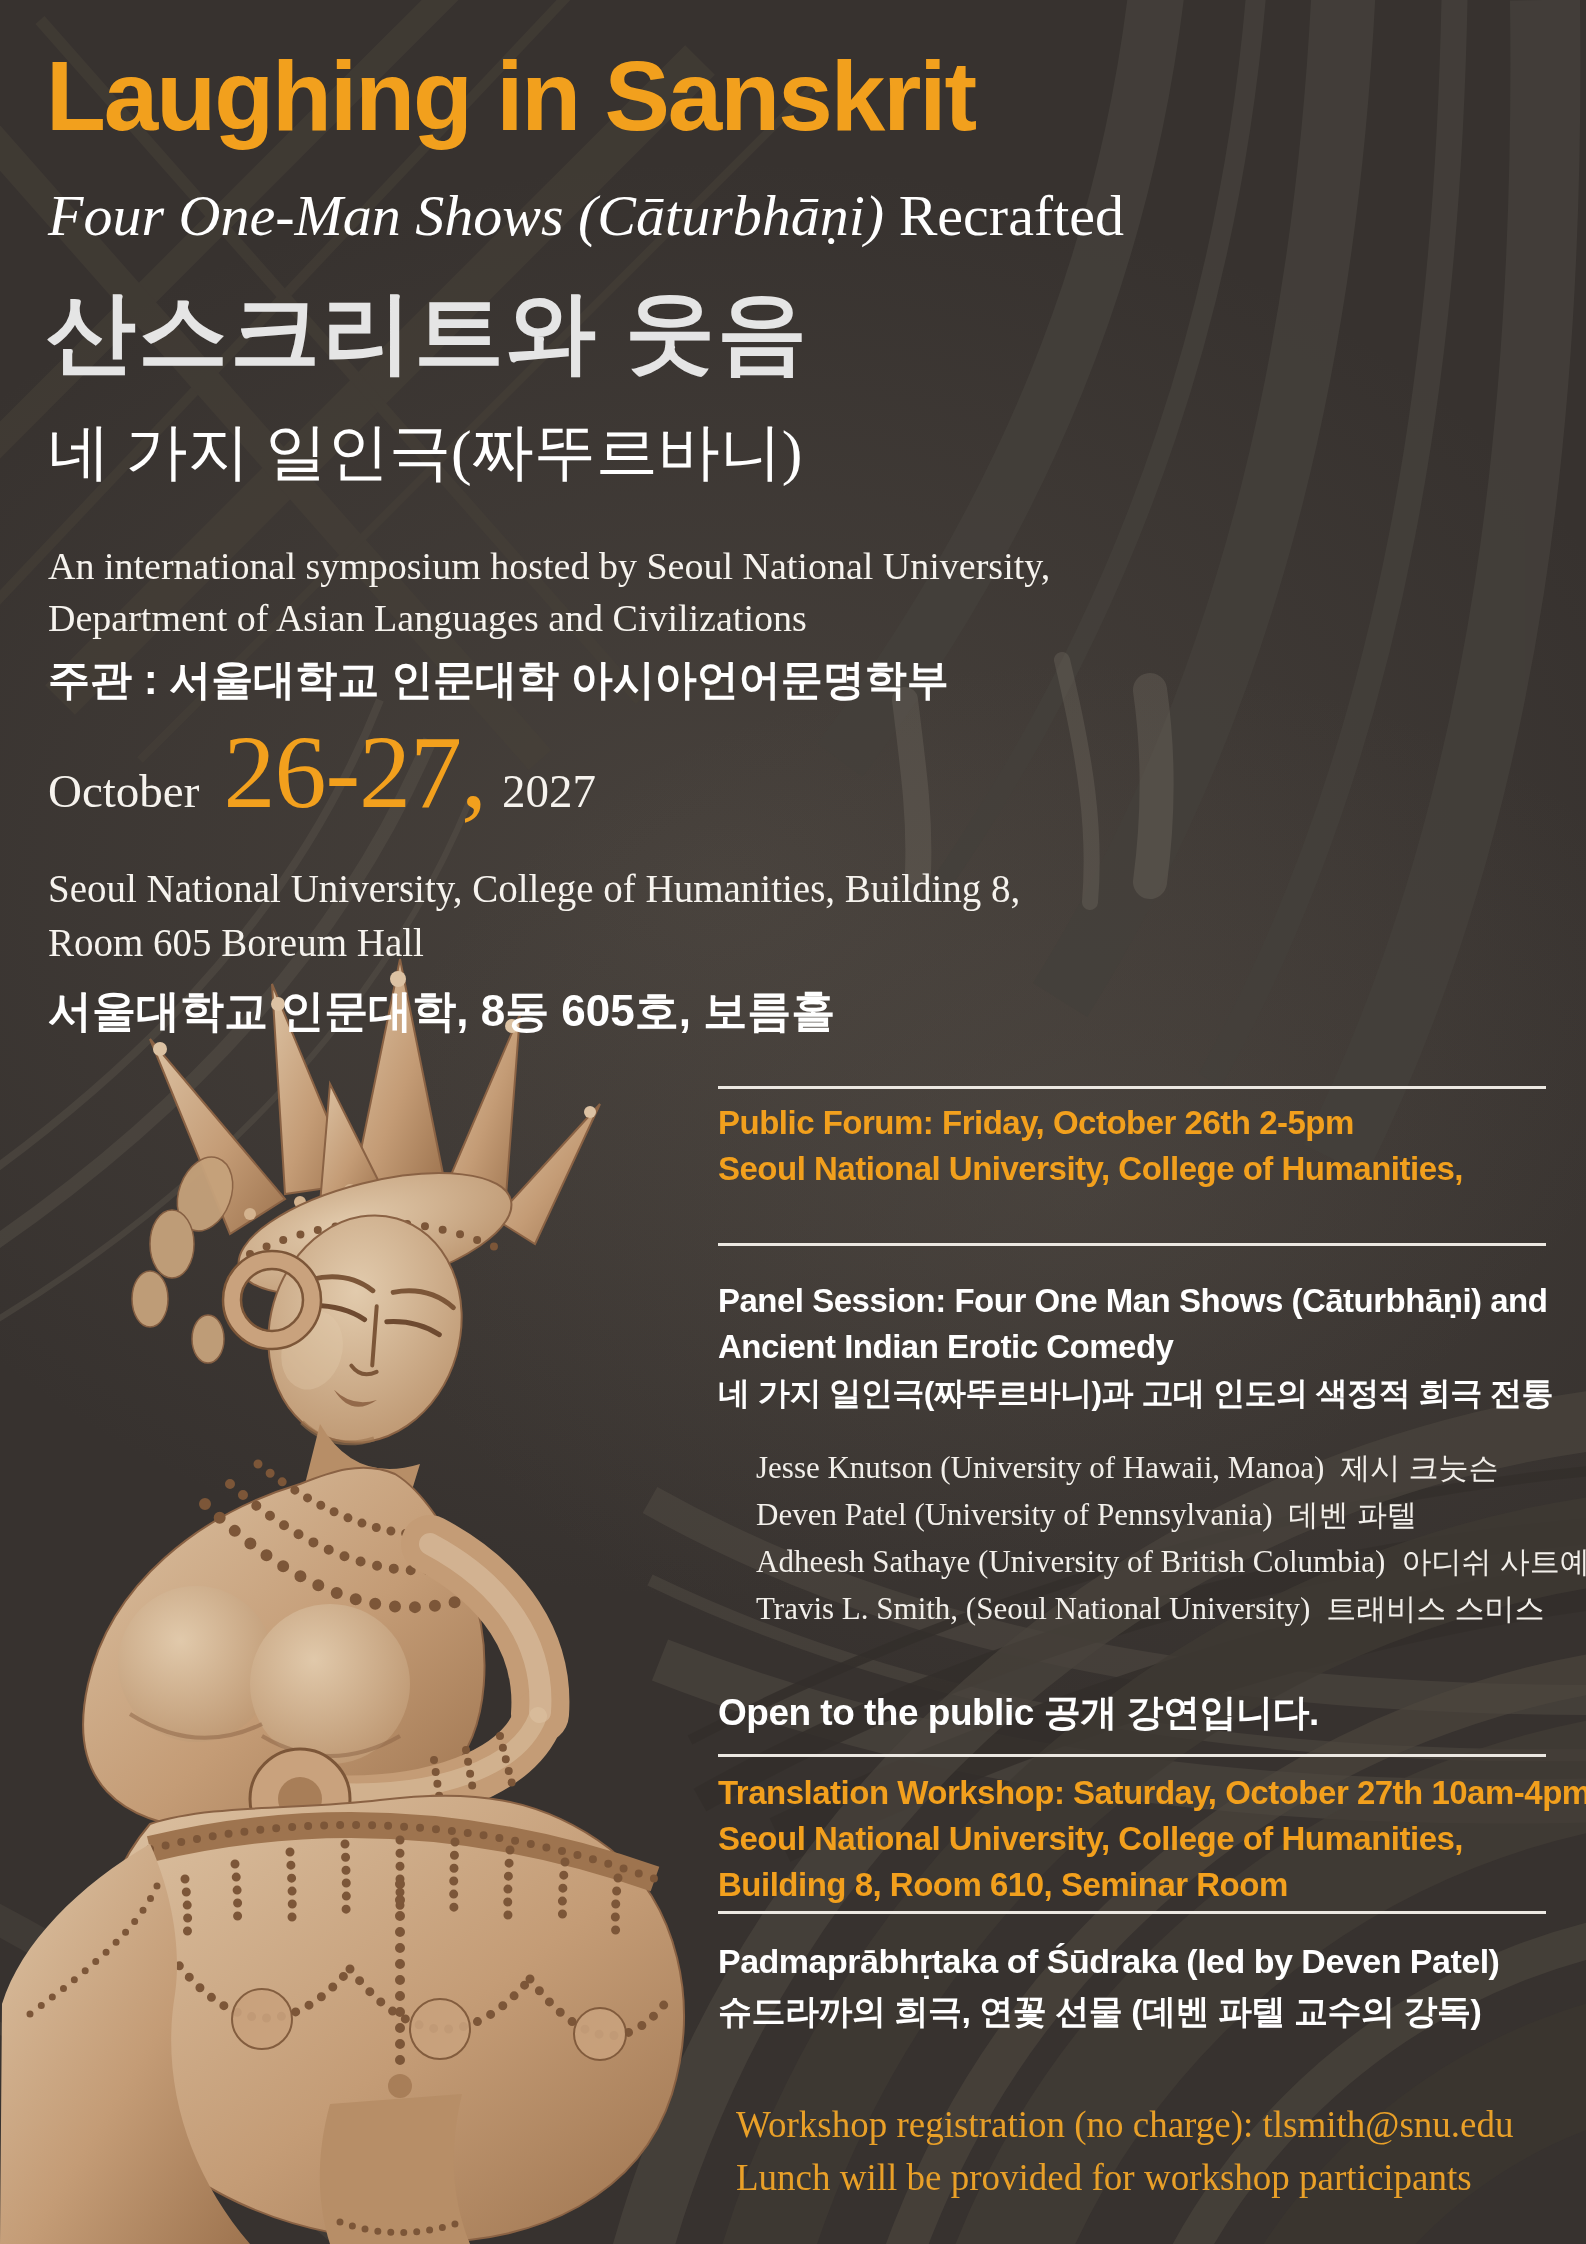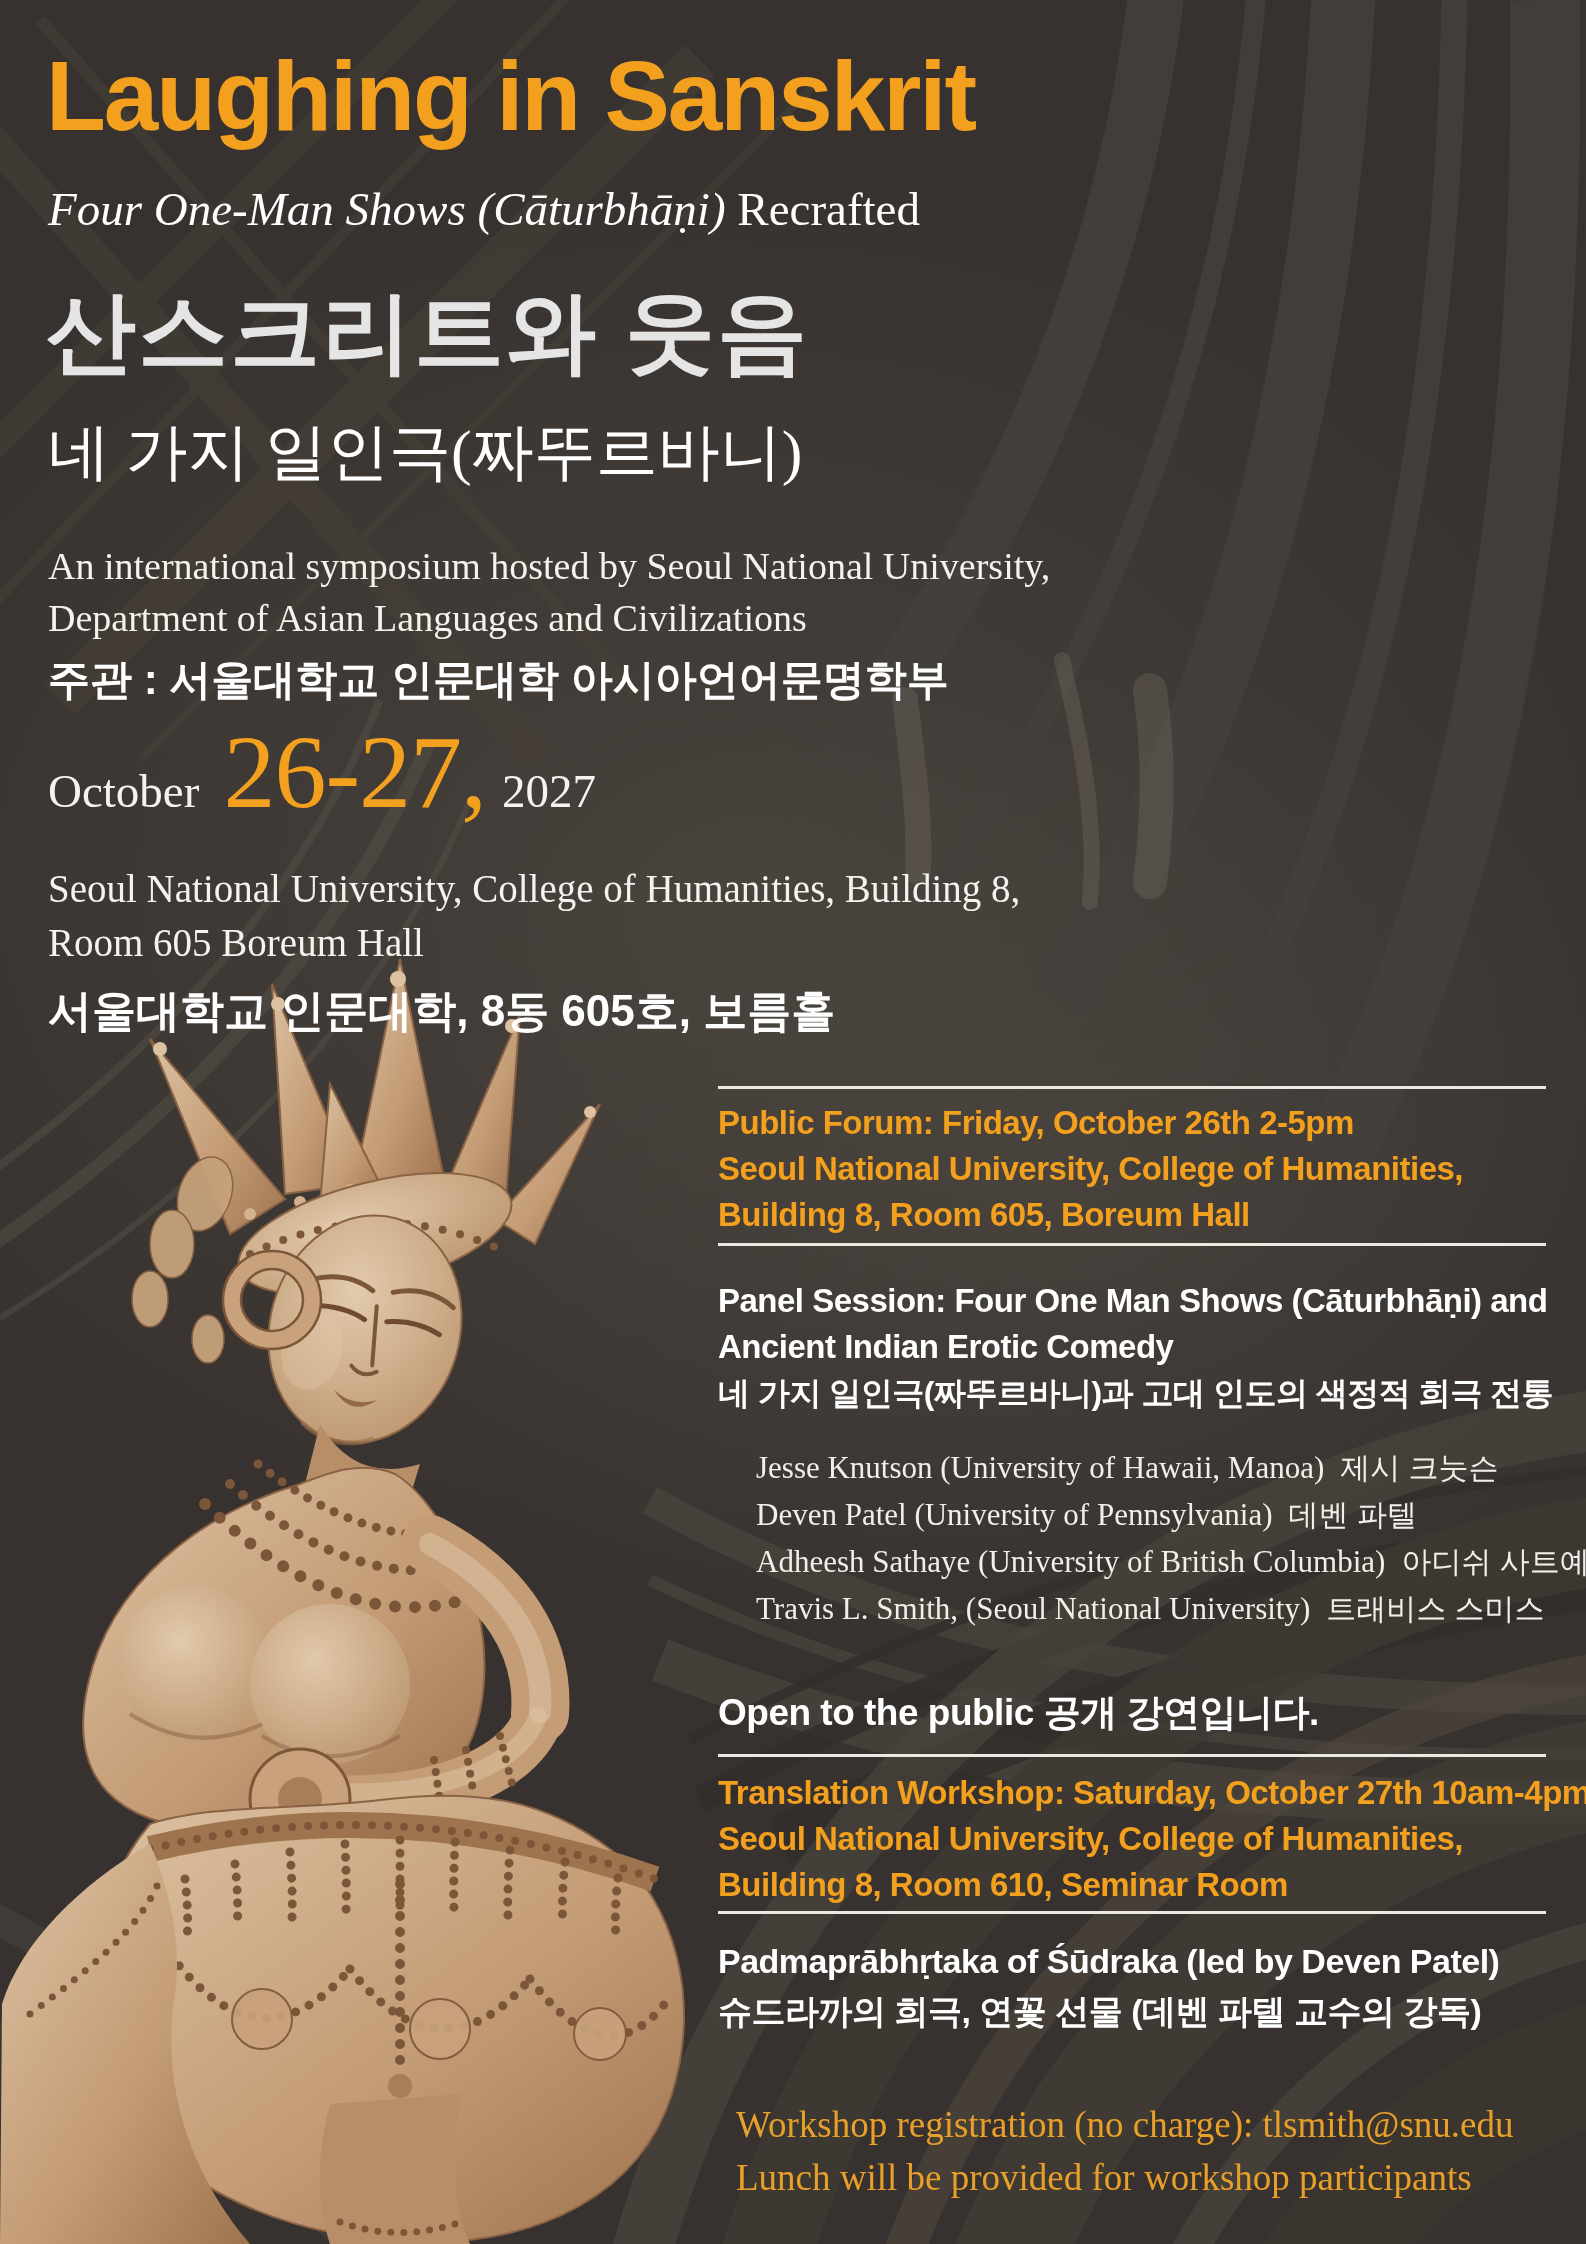--- a/index.html
+++ b/index.html
@@ -13,21 +13,21 @@
   .serif{font-family:"Liberation Serif",serif;}
   .nowrap{white-space:nowrap;}
 
   
   #bg-layer{left:0;top:0;z-index:0;}
   #statue-layer{left:0;top:944px;z-index:1;}
   #content{position:absolute;left:0;top:0;width:1586px;height:2244px;z-index:2;}
 
   
   #poster-title{left:46px;top:40px;font-size:98px;font-weight:bold;letter-spacing:-2px;color:#F2A01D;}
-  #poster-subtitle{left:48px;top:182px;font-size:47px;color:#FFFFFF;}
+  #poster-subtitle{left:48px;top:182px;font-size:58px;color:#FFFFFF;}
   #poster-subtitle .it{font-style:italic;}
   #title-ko{left:46px;top:272px;font-size:90px;font-weight:bold;color:#e5e5e5;letter-spacing:2px;}
   #subtitle-ko{left:48px;top:410px;font-size:62px;font-weight:400;color:#FFFFFF;font-family:"Liberation Serif",serif;}
   #host-block{left:48px;top:540px;font-size:38px;line-height:52px;color:#F6F3EE;}
   #host-ko{left:48px;top:652px;font-size:42px;font-weight:bold;color:#FFFFFF;}
   #date-row{left:48px;top:712px;display:flex;align-items:baseline;color:#F6F3EE;}
   #date-month{font-size:47px;}
   #date-days{font-size:104px;color:#F2A01D;margin:0 10px 0 24px;letter-spacing:-1px;}
   #date-year{font-size:47px;margin-left:6px;}
   #venue-block{left:48px;top:862px;font-size:39px;line-height:54px;color:#F6F3EE;}
@@ -281,21 +281,20 @@
     <div class="nowrap">Seoul National University, College of Humanities, Building 8,</div>
     <div class="nowrap">Room 605 Boreum Hall</div>
   </div>
   <div id="venue-ko" class="abs nowrap">서울대학교 인문대학, 8동 605호, 보름홀</div>
 
   <div id="divider-1" class="divider"></div>
 
   <div id="forum-block" class="abs orange-block">
     <div class="nowrap">Public Forum: Friday, October 26th 2-5pm</div>
     <div class="nowrap">Seoul National University, College of Humanities,</div>
-    <div class="nowrap">Building 8, Room 605, Boreum Hall</div>
   </div>
 
   <div id="divider-2" class="divider"></div>
 
   <div id="panel-block" class="abs">
     <div class="nowrap">Panel Session: Four One Man Shows (Cāturbhāṇi) and</div>
     <div class="nowrap">Ancient Indian Erotic Comedy</div>
     <div class="nowrap ko-line">네 가지 일인극(짜뚜르바니)과 고대 인도의 색정적 희극 전통</div>
   </div>
 

